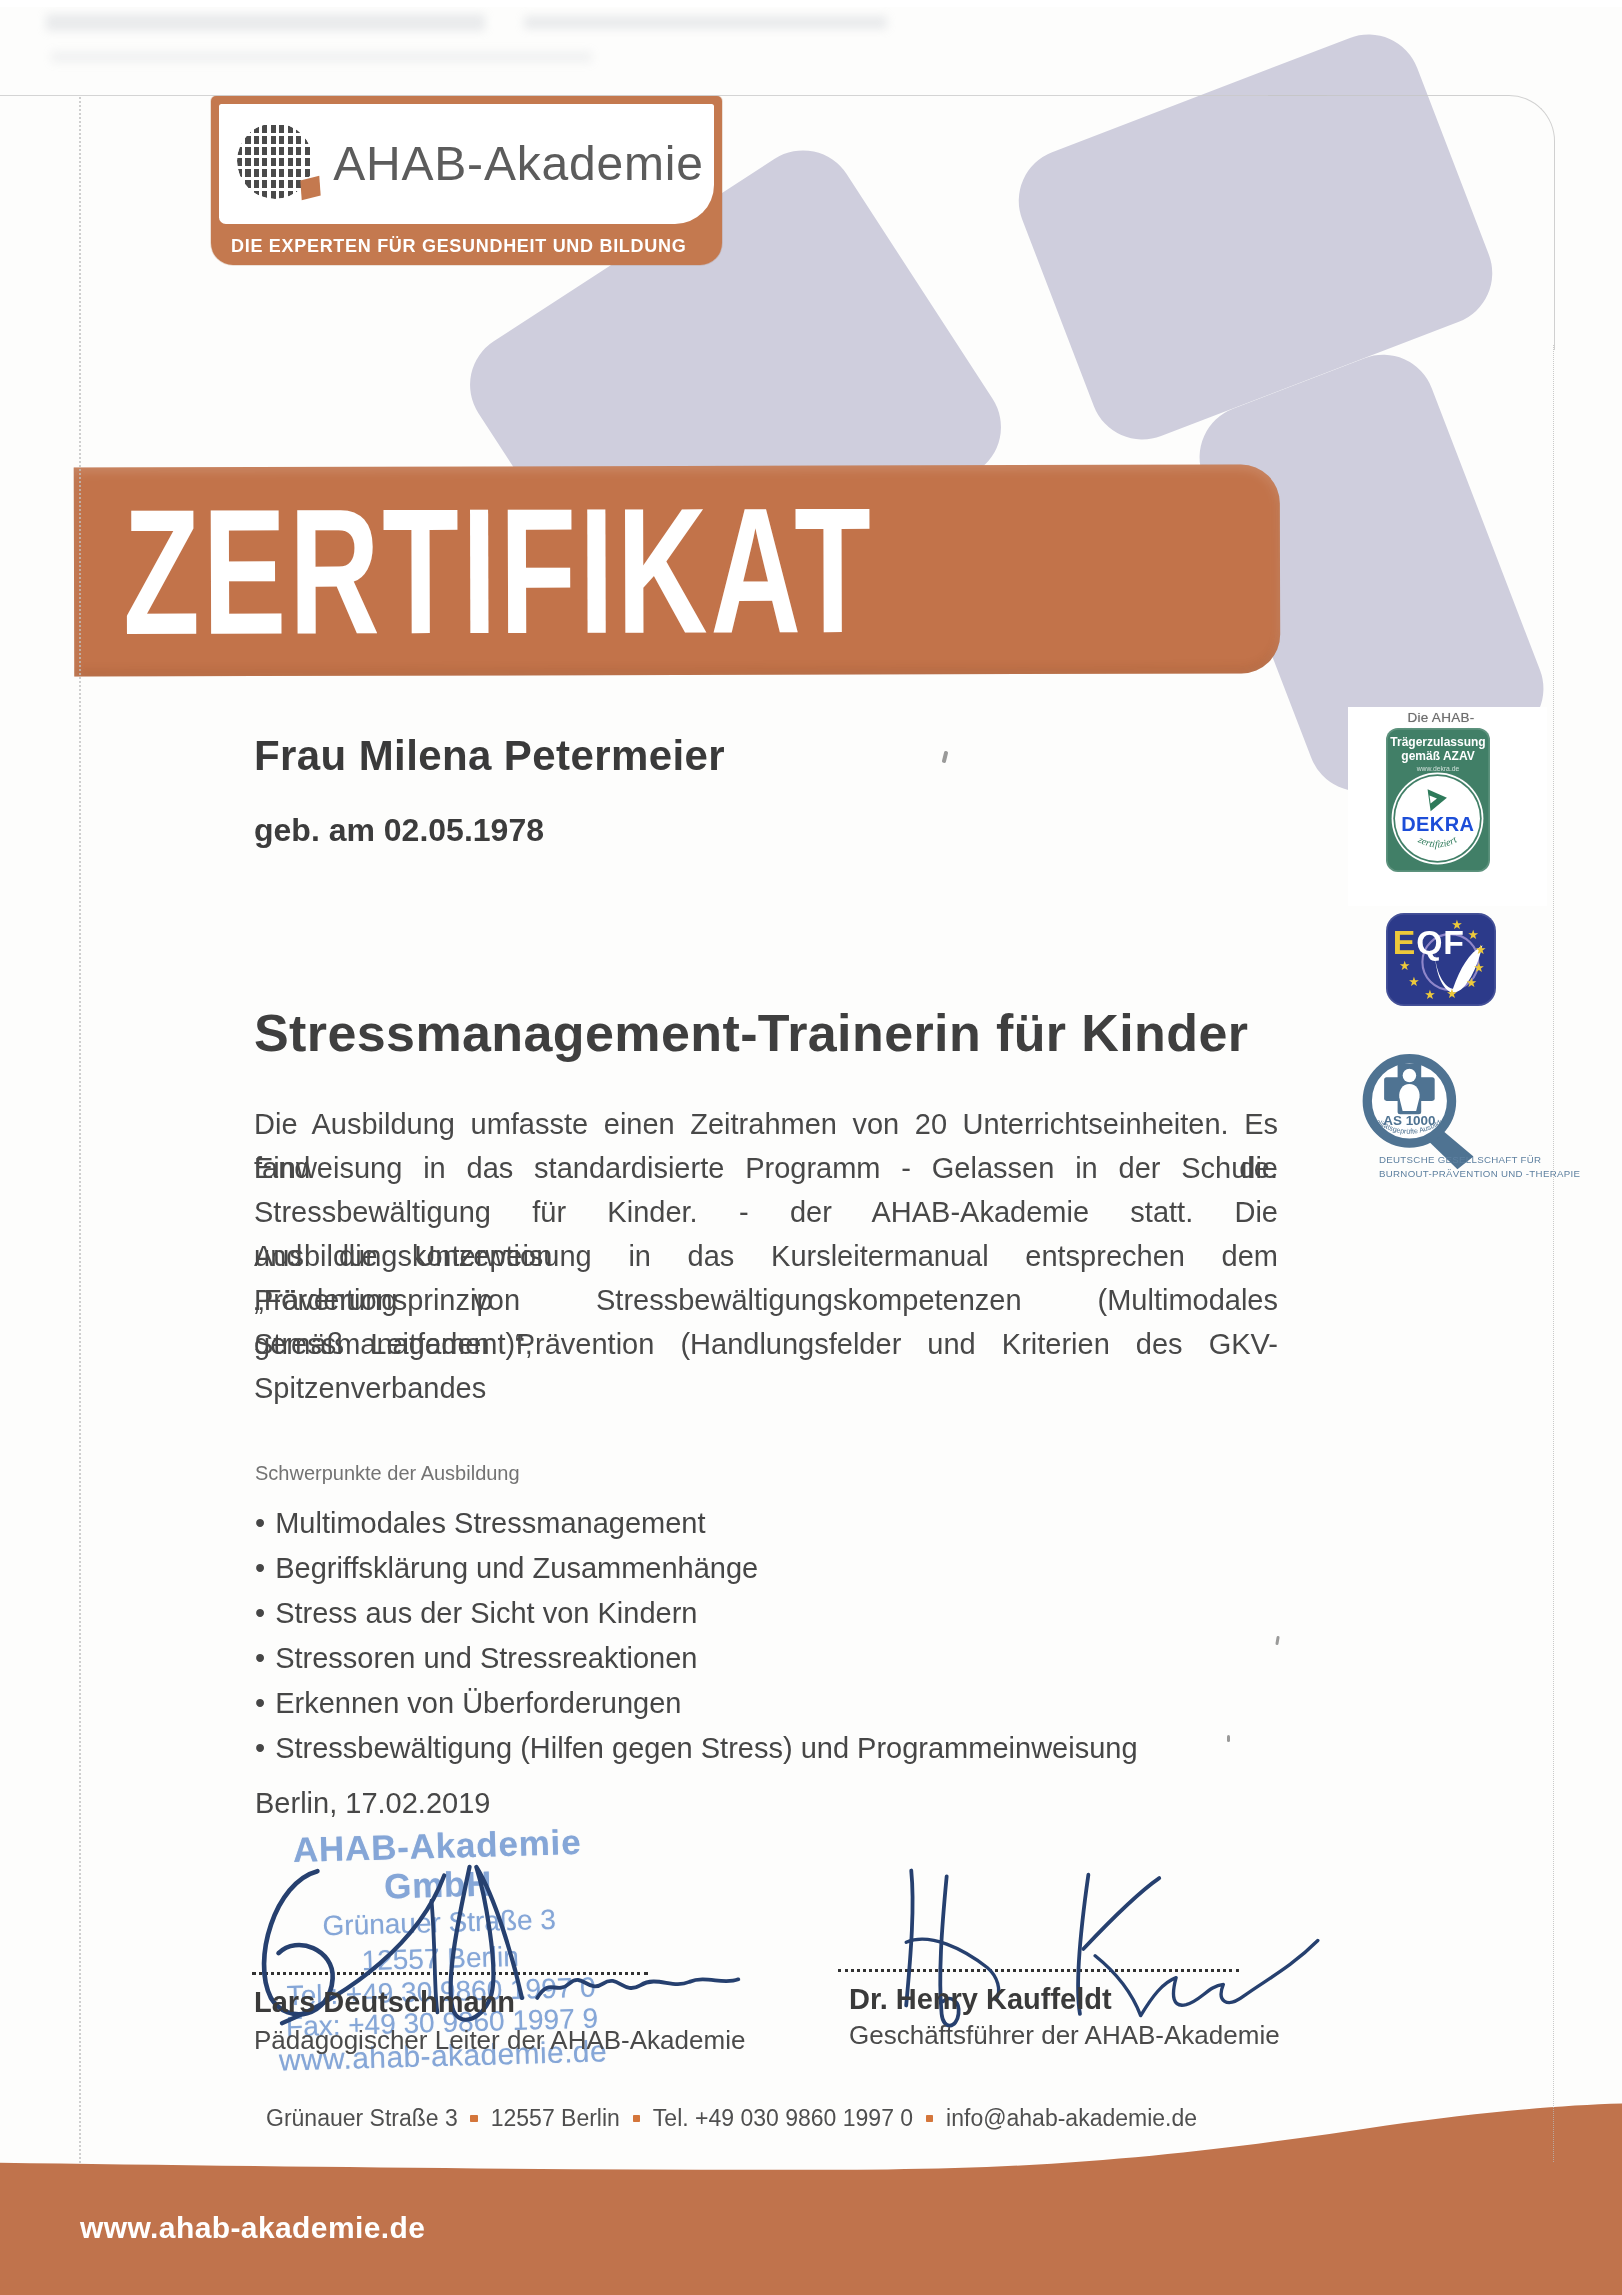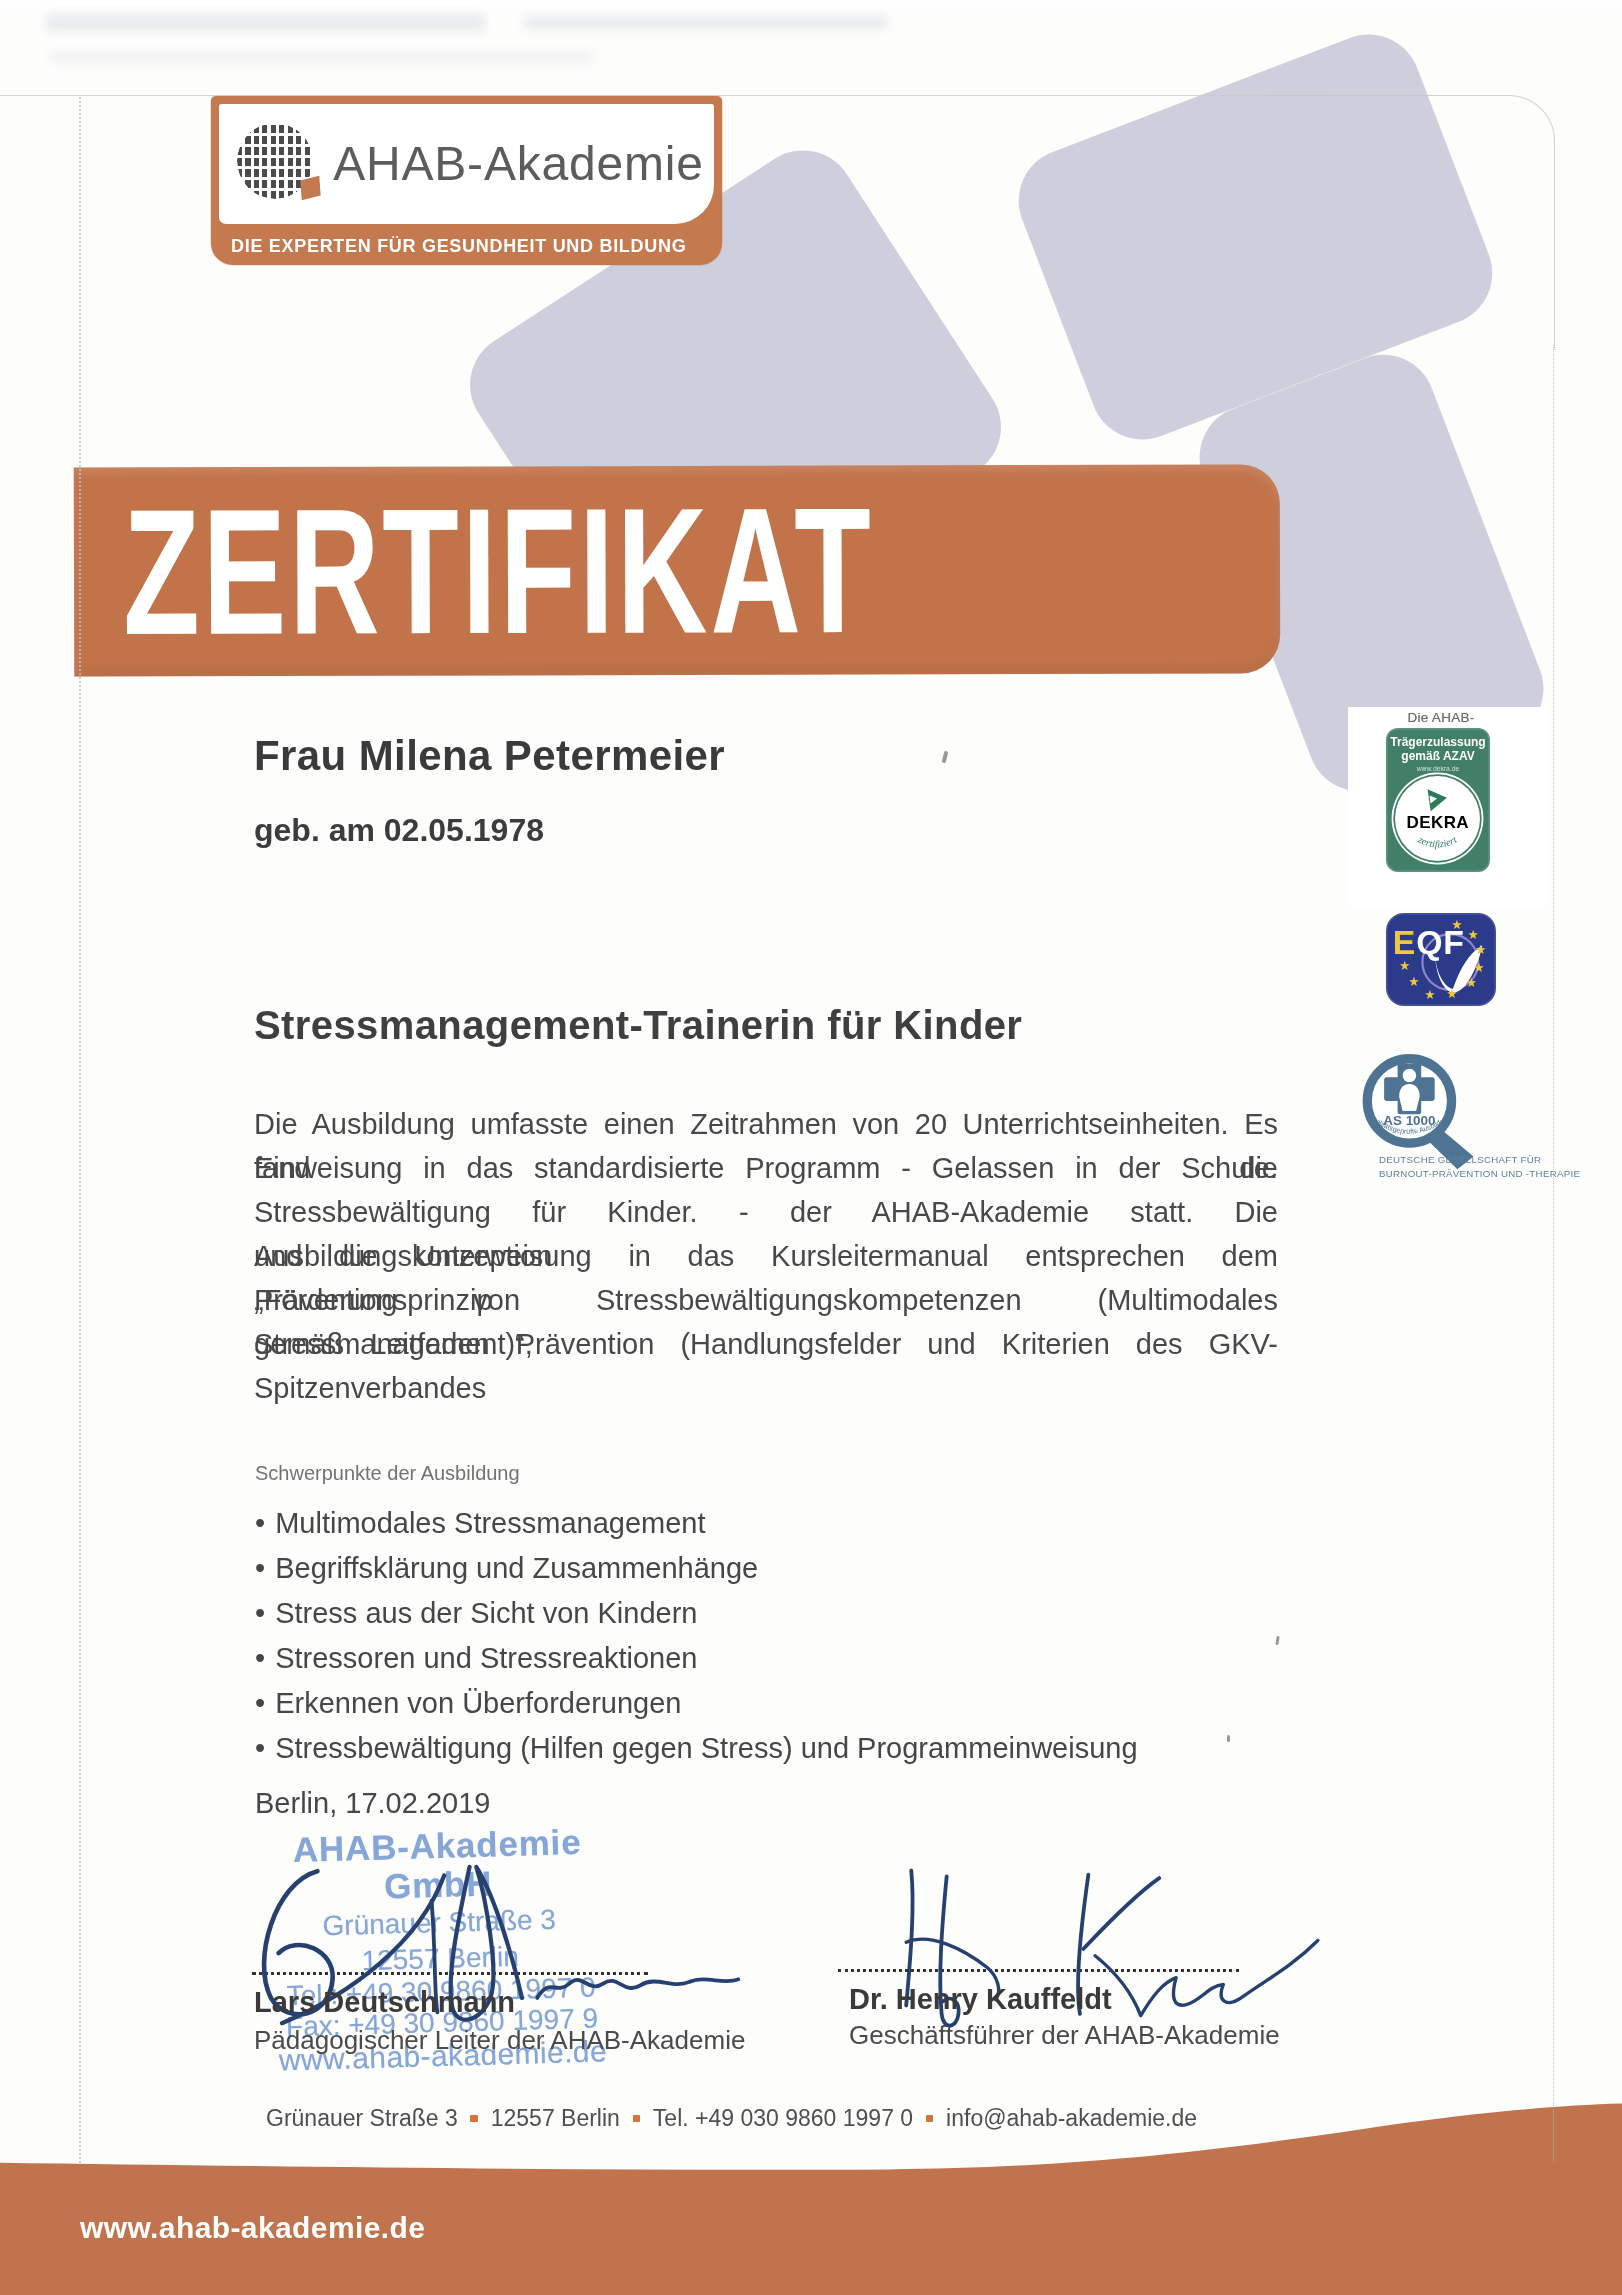--- a/index.html
+++ b/index.html
@@ -45,21 +45,21 @@
         border-radius:0 39px 39px 0;z-index:2;transform:rotate(-.15deg);
         box-shadow:inset 0 3.4px 12px rgba(255,255,255,.18), inset 0 -5px 10px rgba(120,60,25,.18);}
   .banner-title{position:absolute;left:49px;top:50%;transform:translateY(-50%) scaleX(.70);
         transform-origin:left center;font-size:179px;font-weight:bold;color:#fff;
         letter-spacing:4.2px;white-space:nowrap;line-height:1;}
 
   
   .recipient-name{left:254px;top:725px;font-size:42px;font-weight:bold;color:#3a3a3a;z-index:4;letter-spacing:0.4px;}
   .recipient-birth{left:254px;top:805px;font-size:32px;font-weight:bold;color:#3c3c3c;z-index:4;}
   .intro-line{left:254px;top:909px;font-size:29px;color:#4a4a4a;z-index:4;}
-  .qualification{left:254px;top:996px;font-size:40px;font-weight:bold;color:#3f3f3f;z-index:4;letter-spacing:0.4px;}
+  .qualification{left:254px;top:996px;font-size:52px;font-weight:bold;color:#3f3f3f;z-index:4;letter-spacing:0.4px;}
   .statement-body{left:254px;top:1095px;width:1024px;font-size:29px;color:#484848;z-index:4;}
   .statement-body .bl{height:44px;line-height:44px;text-align:justify;text-align-last:justify;white-space:normal;}
   .statement-body .bl.last{text-align-last:left;}
 
   .focus-heading{left:255px;top:1455px;font-size:20px;color:#737373;z-index:4;}
   .focus-list{left:255px;top:1494px;z-index:4;font-size:29px;color:#464646;}
   .focus-item{height:45px;line-height:45px;}
   .focus-item .bullet{margin-right:10px;}
 
   .issue-line{left:255px;top:1780px;font-size:29px;color:#474747;z-index:4;}
@@ -90,22 +90,22 @@
         box-shadow:inset 0 0 0 1.7px rgba(255,255,255,.15);}
   .dekra-badge .t1{margin-top:6.8px;text-align:center;font-size:12px;font-weight:bold;color:#fff;line-height:14.4px;}
   .dekra-badge .t2{text-align:center;font-size:12px;font-weight:bold;color:#fff;line-height:14.4px;}
   .dekra-badge .t3{text-align:center;font-size:6.8px;color:rgba(255,255,255,.75);line-height:10px;}
   .dekra-circle{position:absolute;left:9.3px;top:48px;width:85px;height:85px;border-radius:50%;background:#fff;
         box-shadow:0 0 0 1.7px #417f67, 0 0 0 3.4px #ffffff;}
   .dekra-arrow{position:absolute;left:34px;top:12px;width:0;height:0;border-left:18.6px solid #2e7a5a;
         border-top:11px solid transparent;border-bottom:11px solid transparent;transform:rotate(-8deg);}
   .dekra-arrow-notch{position:absolute;left:35px;top:18.6px;width:0;height:0;border-left:7.6px solid #ffffff;
         border-top:4.2px solid transparent;border-bottom:4.2px solid transparent;transform:rotate(-8deg);}
-  .dekra-word{position:absolute;left:0;top:37px;width:100%;text-align:center;font-size:17px;font-weight:bold;
-        color:#000000;letter-spacing:0.4px;}
+  .dekra-word{position:absolute;left:0;top:37px;width:100%;text-align:center;font-size:20px;font-weight:bold;
+        color:#1d4ed8;letter-spacing:0.4px;}
   .eqf-badge{left:1386px;top:906px;width:110px;height:93px;background:#2c3a8a;border-radius:18px;z-index:3;
         box-shadow:inset 0 0 0 1.7px rgba(255,255,255,.12);}
   .as-badge{left:1357px;top:1045px;width:152px;height:118px;z-index:3;}
   .as-org{left:1379px;top:1146px;font-size:9.7px;color:#5e80a0;letter-spacing:0.3px;line-height:13.5px;z-index:3;white-space:nowrap;}
 
   
   .footer-contact{left:266px;top:2098px;display:flex;align-items:center;font-size:23px;color:#4f4f4f;z-index:4;}
   .footer-sep{width:7.6px;height:7.6px;background:#d4763b;margin:0 12.7px;flex:0 0 auto;border-radius:0.8px;}
   .bottom-bar{left:0;top:2088px;width:1623px;height:208px;z-index:2;}
   .site-text{left:80px;top:2204px;font-size:30px;font-weight:bold;color:#fff;z-index:3;letter-spacing:0.4px;}

